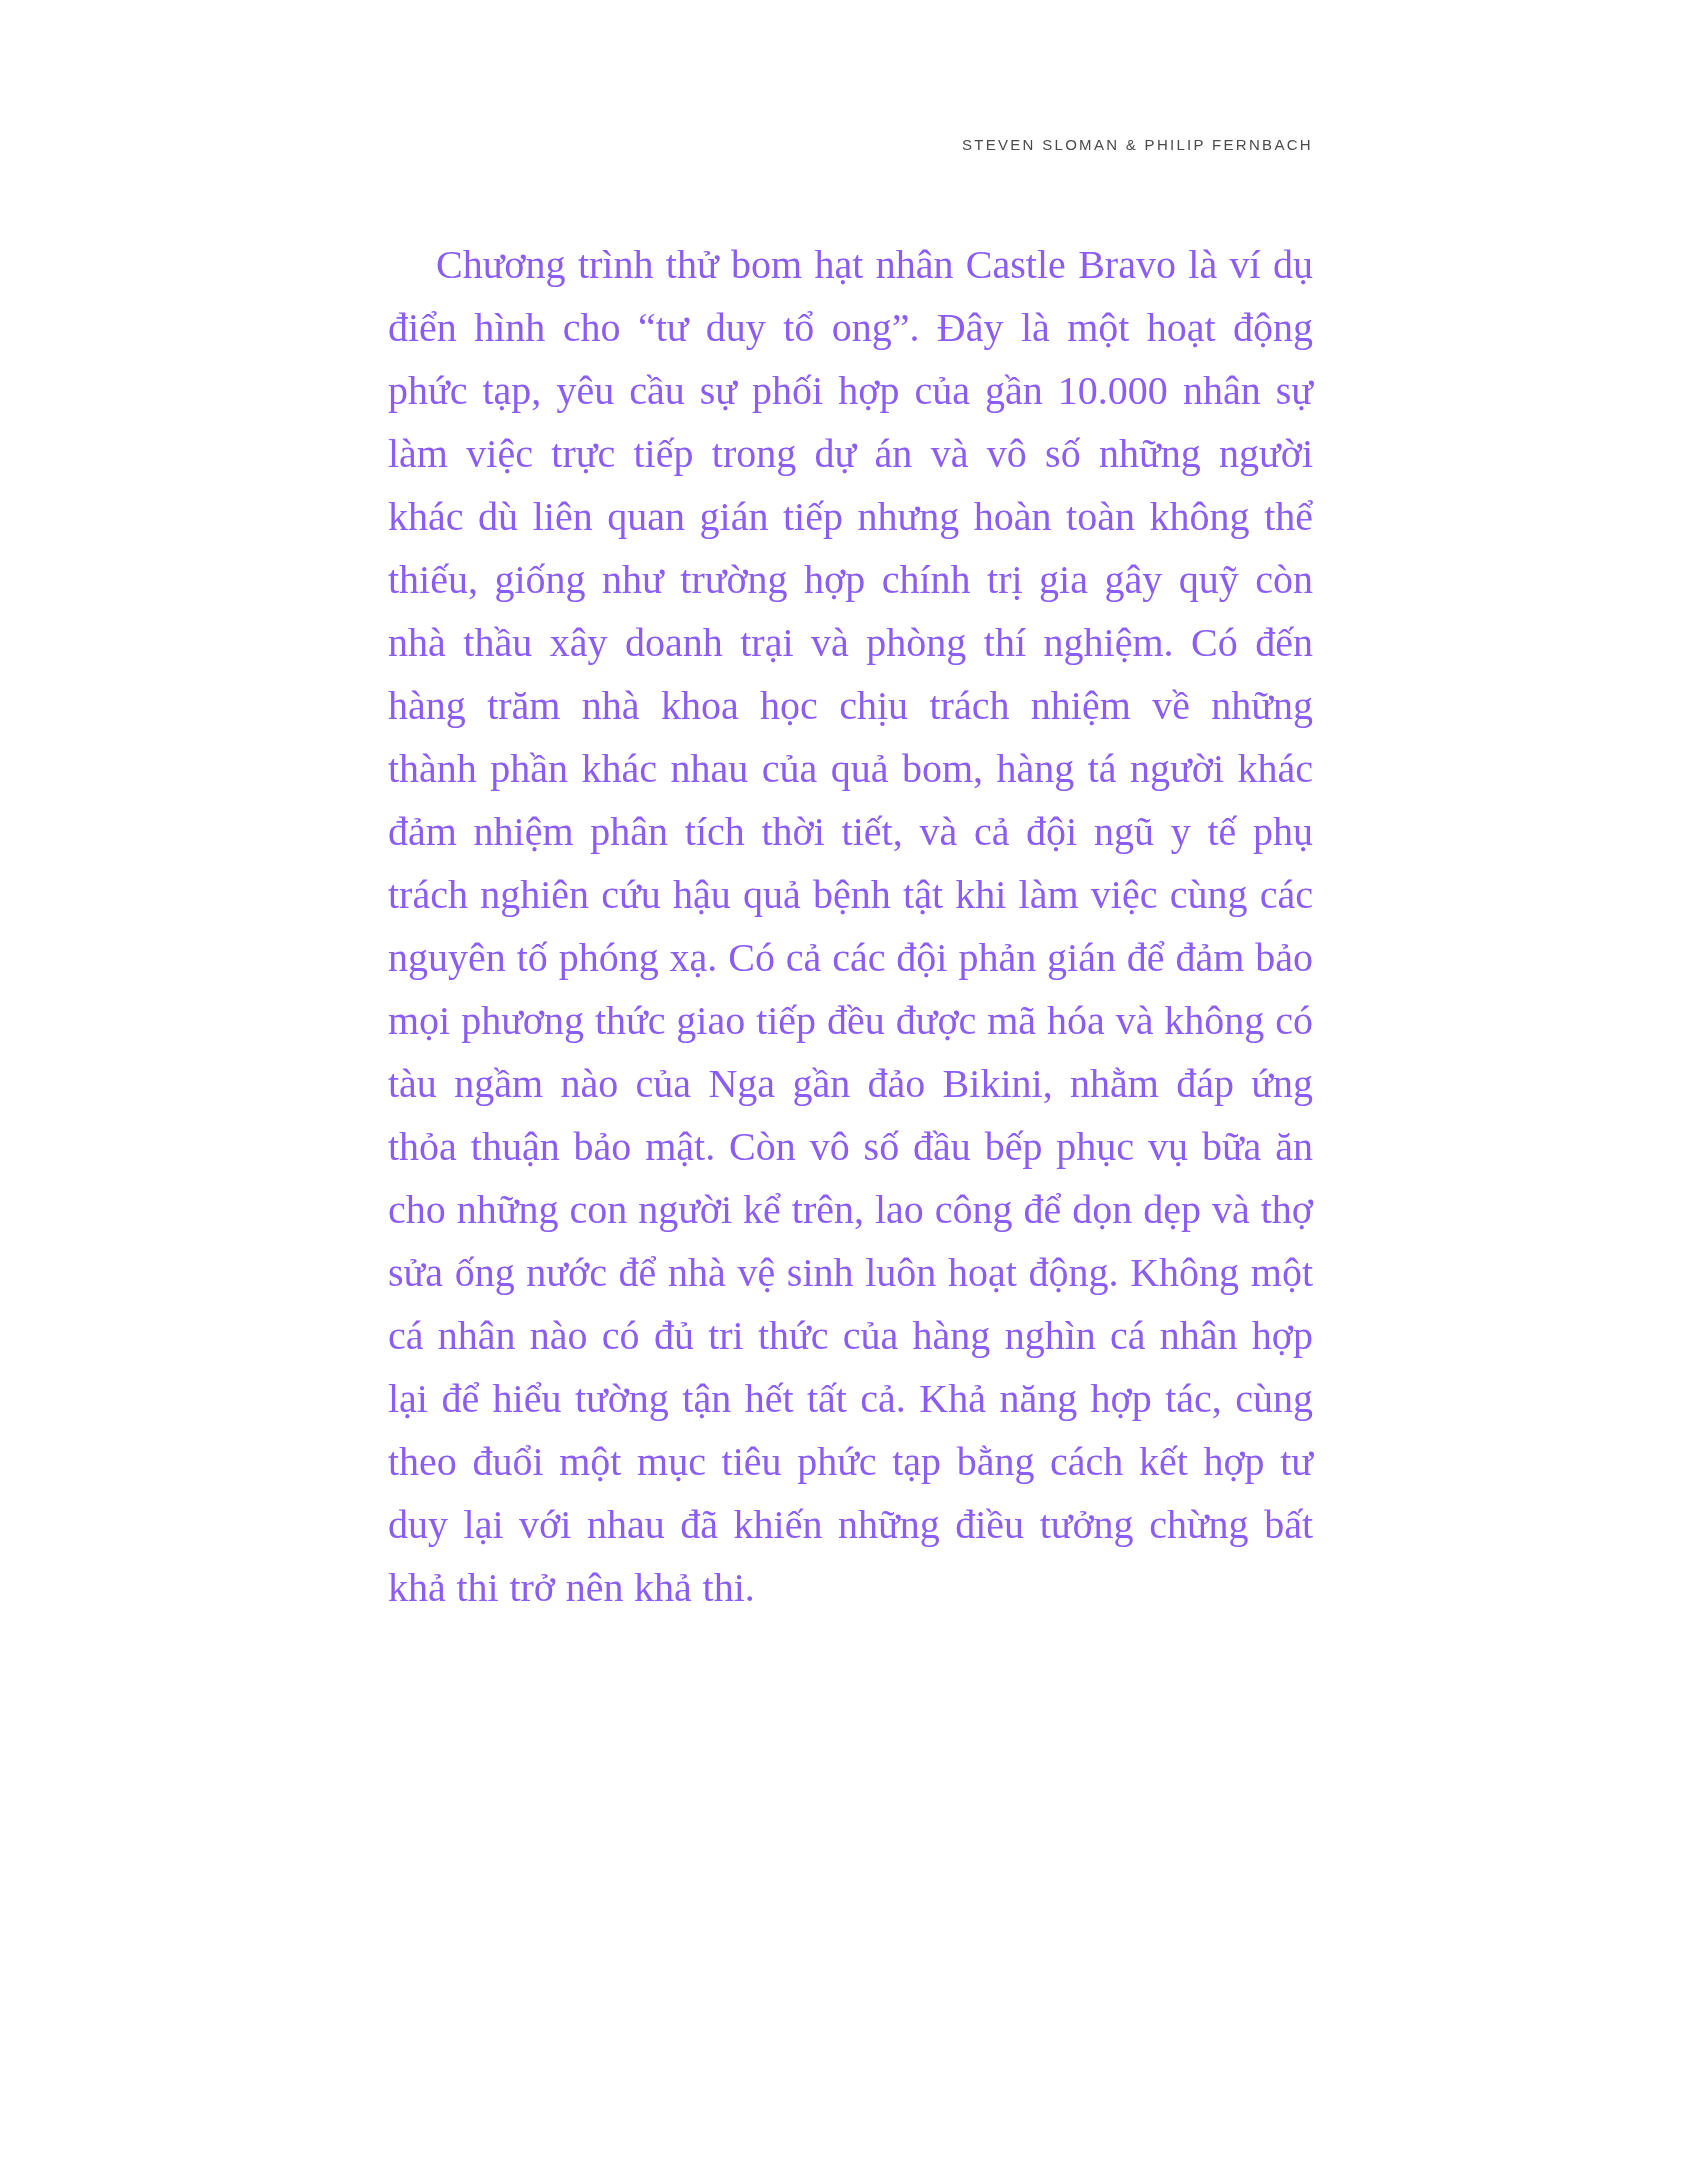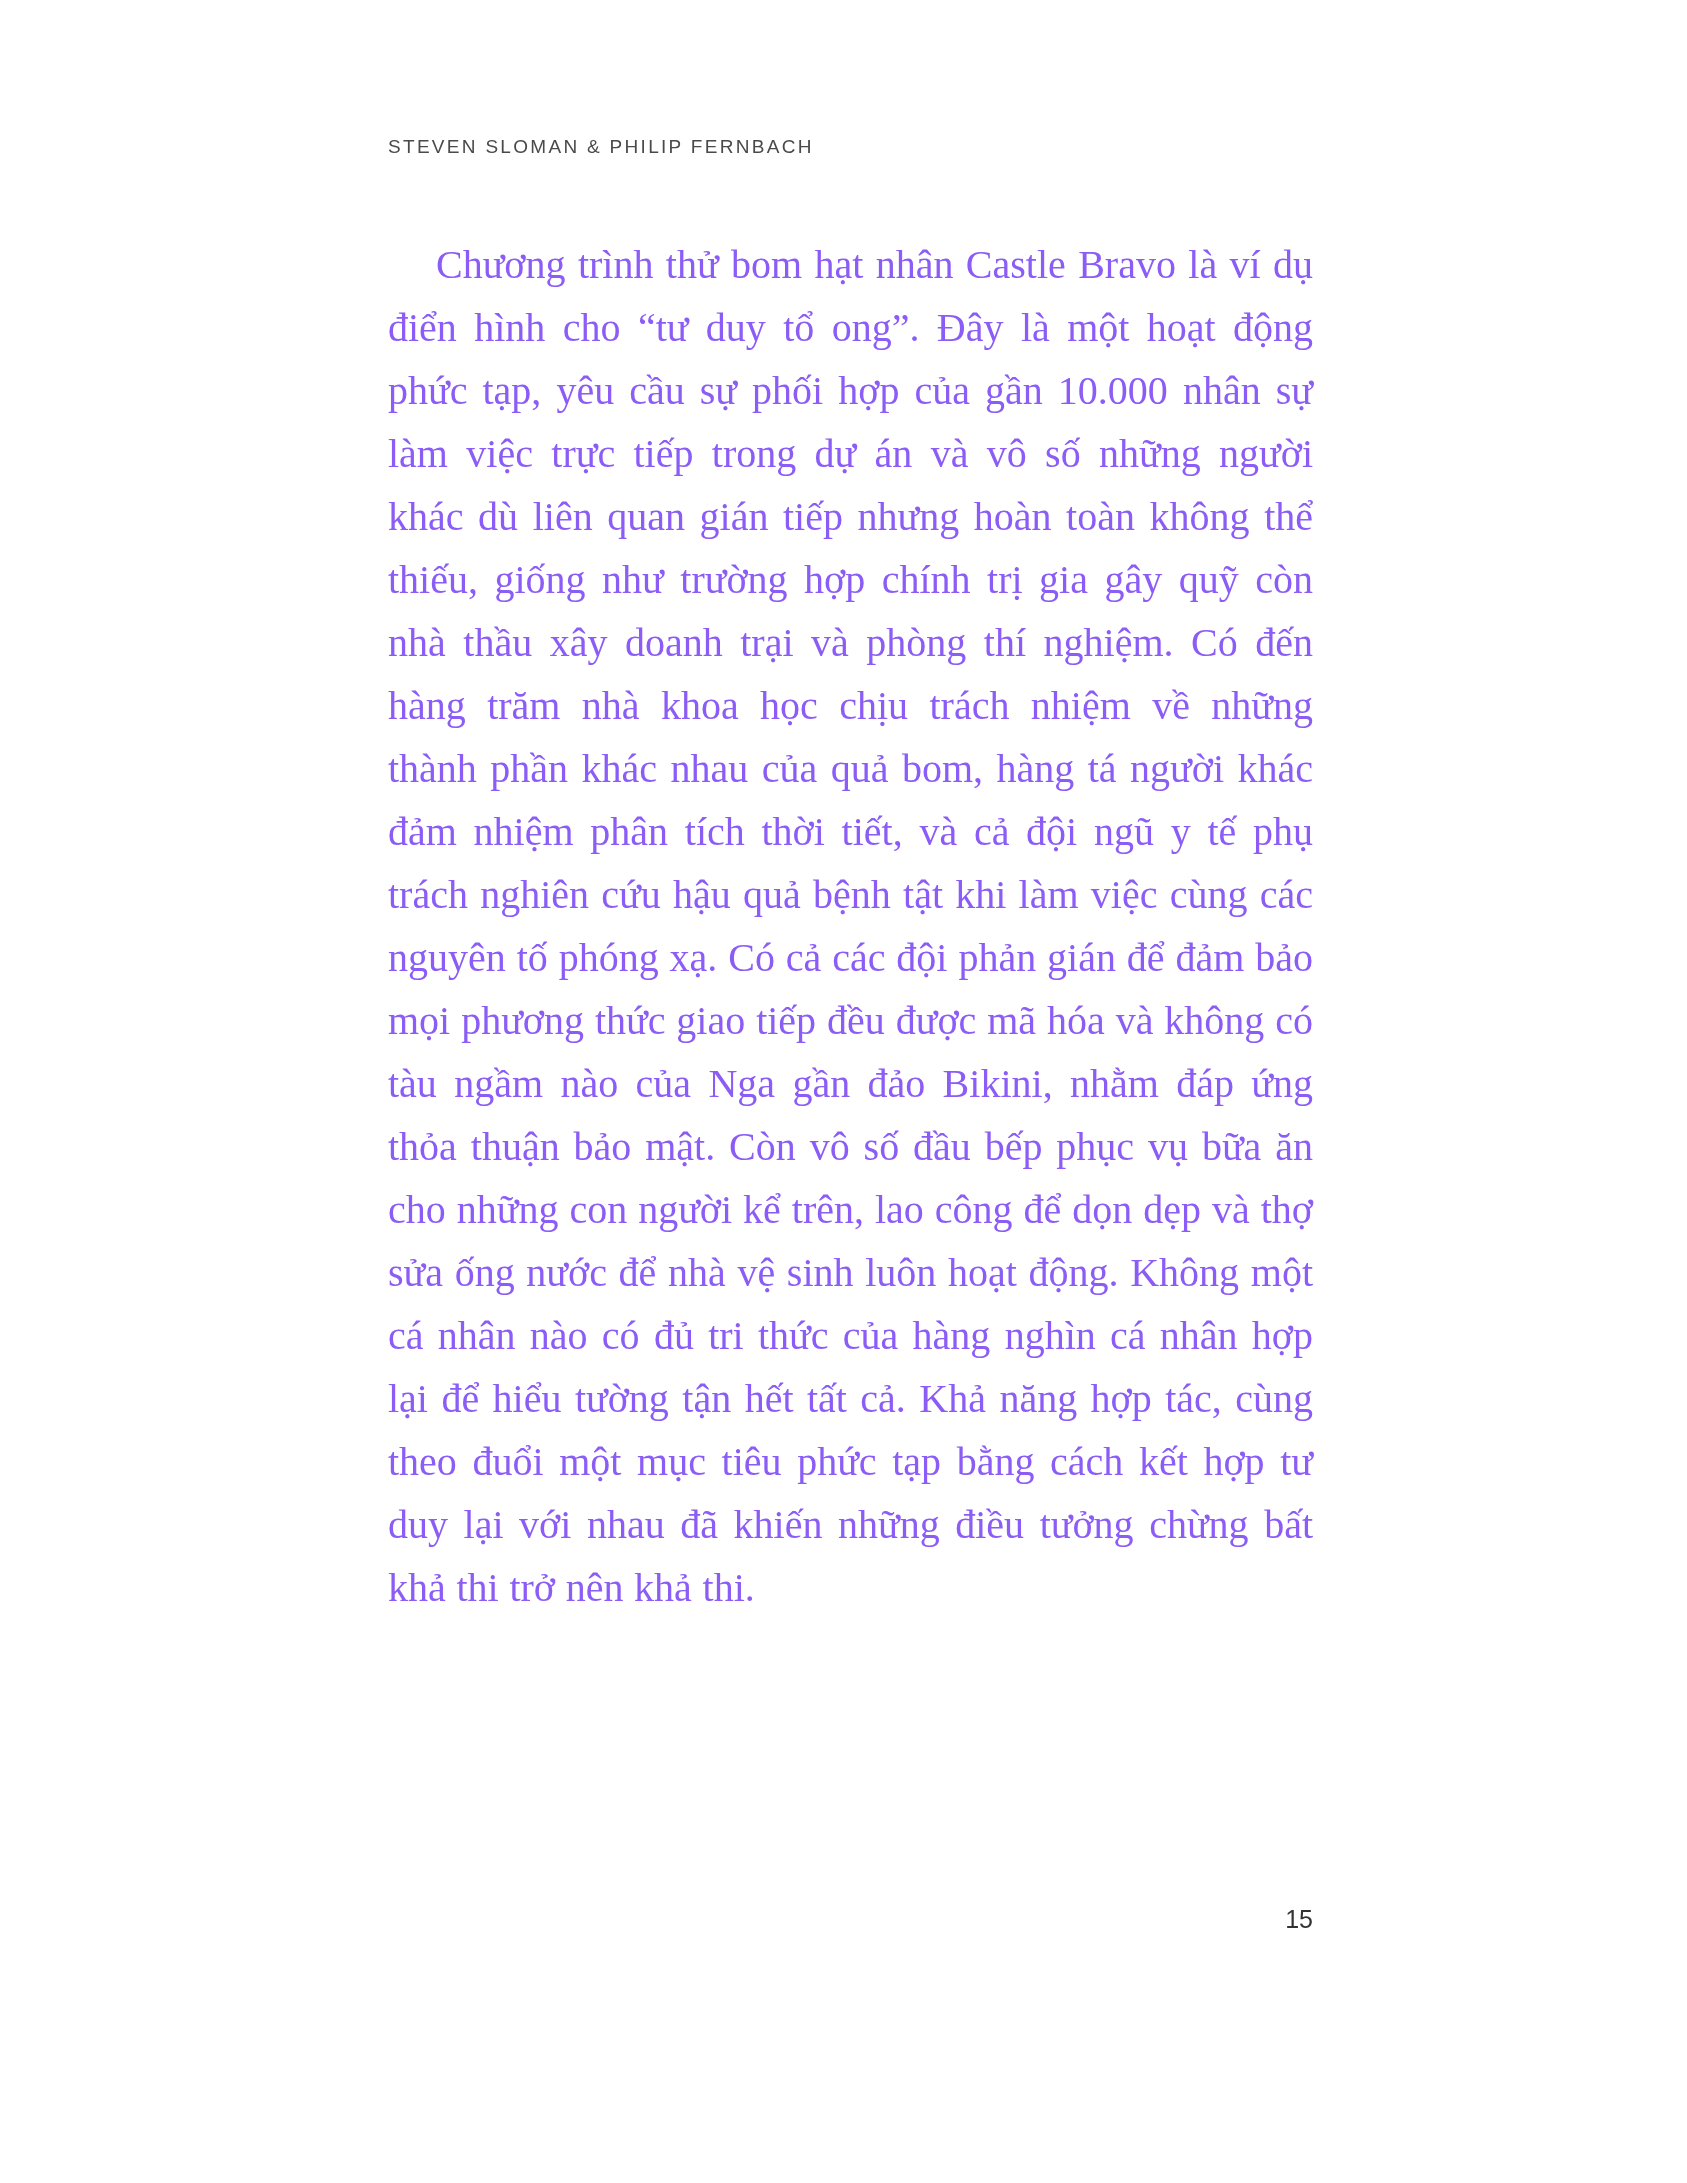--- a/index.html
+++ b/index.html
@@ -14,23 +14,23 @@
     background: #ffffff;
     overflow: hidden;
     font-family: "Liberation Serif", "DejaVu Serif", serif;
     color: #262626;
   }
   .running-head {
     position: absolute;
     top: 136px;
     left: 388px;
     width: 925px;
-    text-align: left;
+    text-align: right;
     font-family: "Liberation Sans", "DejaVu Sans", sans-serif;
-    font-size: 19px;
+    font-size: 15px;
     font-weight: 400;
     letter-spacing: 2.3px;
     color: #4a4a4a;
     text-transform: uppercase;
   }
   .body-text {
     position: absolute;
     top: 233px;
     left: 388px;
     width: 925px;
@@ -53,15 +53,14 @@
   }
 </style>
 </head>
 <body>
 
 <div class="page">
   <div class="running-head">STEVEN SLOMAN &amp; PHILIP FERNBACH</div>
 
   <div class="body-text">Chương trình thử bom hạt nhân Castle Bravo là ví dụ điển hình cho “tư duy tổ ong”. Đây là một hoạt động phức tạp, yêu cầu sự phối hợp của gần 10.000 nhân sự làm việc trực tiếp trong dự án và vô số những người khác dù liên quan gián tiếp nhưng hoàn toàn không thể thiếu, giống như trường hợp chính trị gia gây quỹ còn nhà thầu xây doanh trại và phòng thí nghiệm. Có đến hàng trăm nhà khoa học chịu trách nhiệm về những thành phần khác nhau của quả bom, hàng tá người khác đảm nhiệm phân tích thời tiết, và cả đội ngũ y tế phụ trách nghiên cứu hậu quả bệnh tật khi làm việc cùng các nguyên tố phóng xạ. Có cả các đội phản gián để đảm bảo mọi phương thức giao tiếp đều được mã hóa và không có tàu ngầm nào của Nga gần đảo Bikini, nhằm đáp ứng thỏa thuận bảo mật. Còn vô số đầu bếp phục vụ bữa ăn cho những con người kể trên, lao công để dọn dẹp và thợ sửa ống nước để nhà vệ sinh luôn hoạt động. Không một cá nhân nào có đủ tri thức của hàng nghìn cá nhân hợp lại để hiểu tường tận hết tất cả. Khả năng hợp tác, cùng theo đuổi một mục tiêu phức tạp bằng cách kết hợp tư duy lại với nhau đã khiến những điều tưởng chừng bất khả thi trở nên khả thi.</div>
 
-  <div class="page-number">15</div>
 </div>
 
 
 </body></html>

